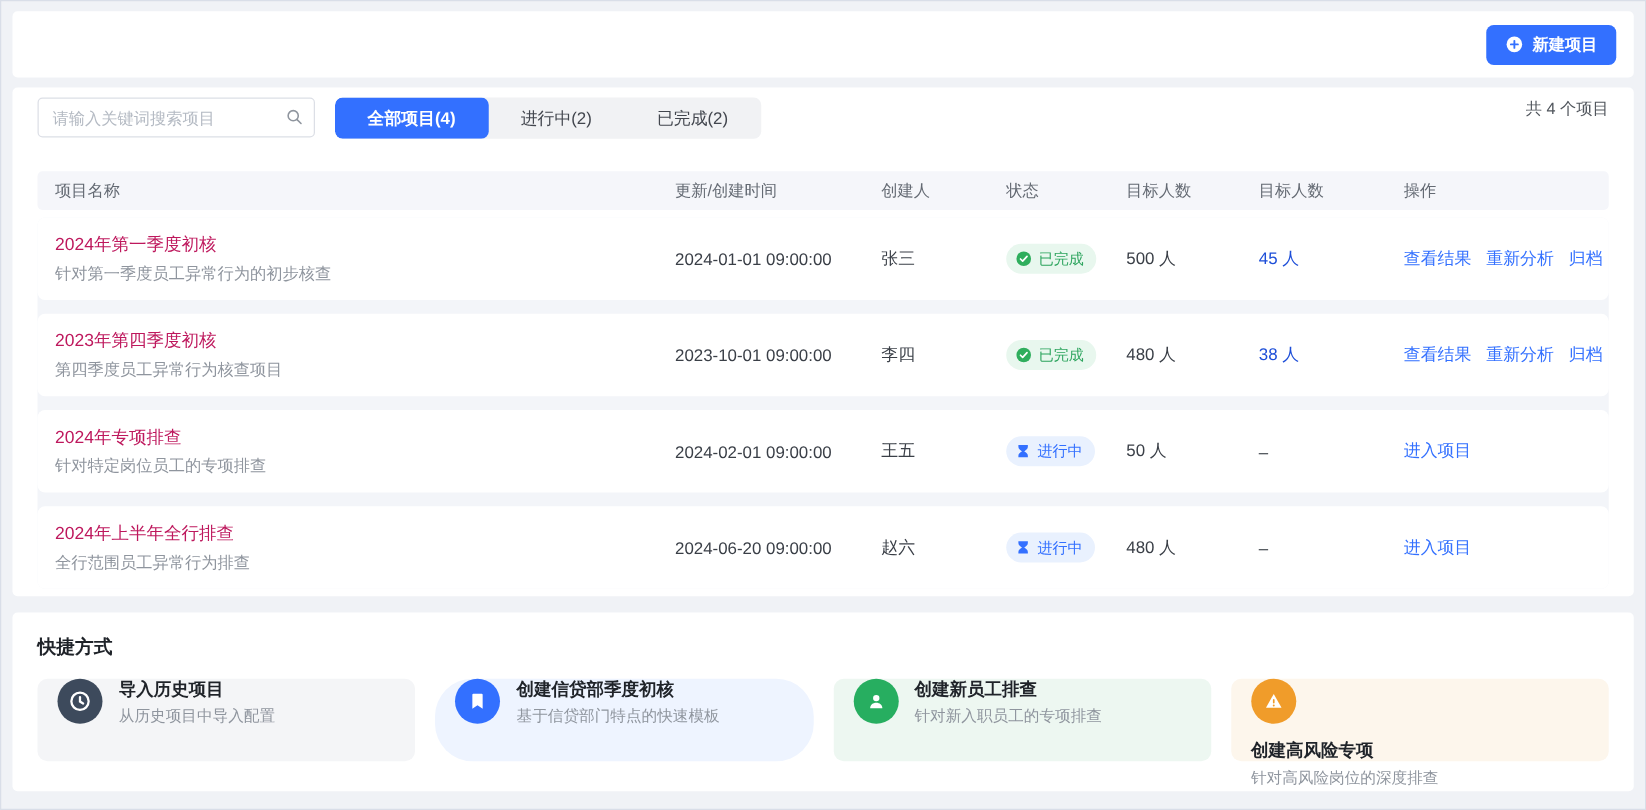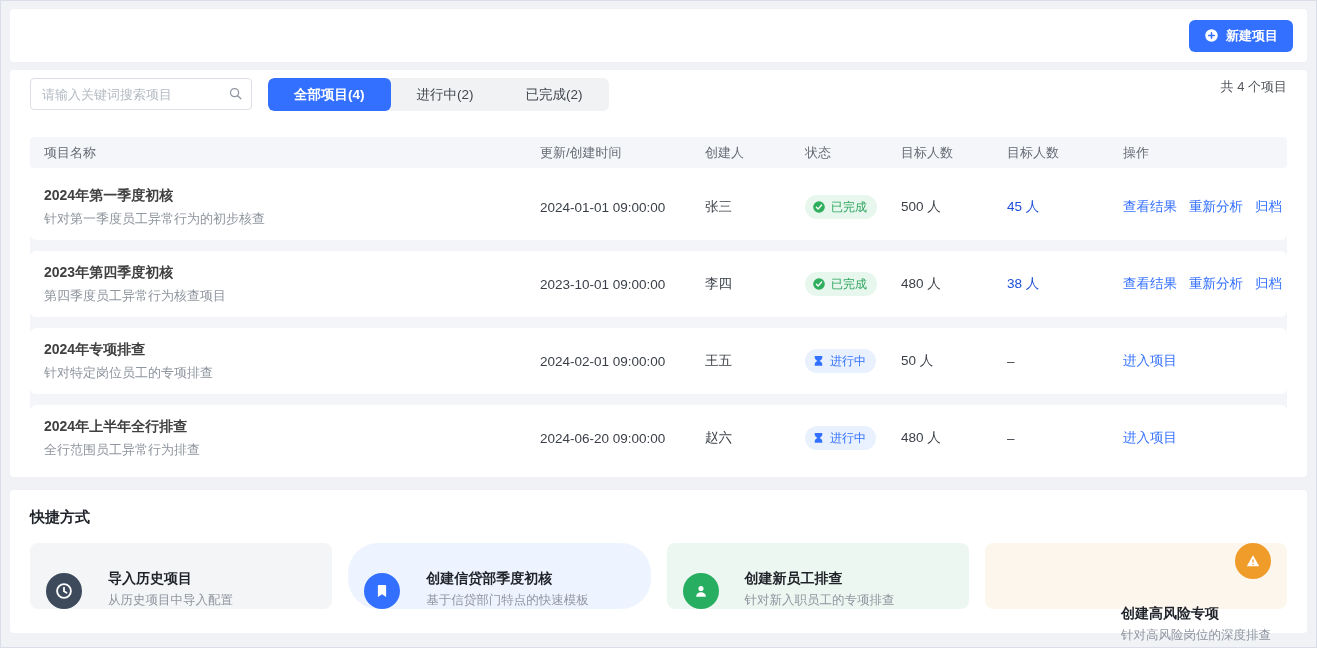--- a/index.html
+++ b/index.html
@@ -56,42 +56,42 @@
     display: grid;
     grid-template-columns: minmax(0,1fr) 165px 100px 96px 106px 116px 150px;
     align-items: center; padding: 0 14px;
   }
   .thead {
     background: #f5f6fa; border-radius: 4px; height: 31px;
     font-size: 13px; color: #646a73; margin-bottom: 6px;
   }
   .rows { background: #f3f5f9; border-radius: 6px; display: flex; flex-direction: column; gap: 11px; }
   .trow { background: #ffffff; border-radius: 6px; height: 66px; }
-  .proj-name { font-size: 14px; font-weight: bold; color: #404040; margin-bottom: 5px; }
+  .proj-name { font-size: 14px; font-weight: normal; color: #be185d; margin-bottom: 5px; }
   .proj-desc { font-size: 13px; color: #8f959e; }
   .cell-time, .cell-creator, .cell-target { font-size: 13.5px; color: #3a3f47; }
   .cell-warning { font-size: 13.5px; }
   .warning-red { color: #1d4ed8; }
   .warning-dash { color: #3a3f47; }
   .badge {
     display: inline-flex; align-items: center; gap: 5px;
     height: 24px; padding: 0 10px 0 7px; border-radius: 12px; font-size: 12px;
   }
   .badge-green { background: #e8f7ee; color: #2ea55f; }
   .badge-blue  { background: #e9f1fe; color: #3370ff; }
   .actions { display: flex; gap: 12px; }
   .link { color: #3370ff; font-size: 13.5px; text-decoration: none; cursor: pointer; white-space: nowrap; }
 
   
   .shortcuts-section { margin-top: 13px; padding: 18px 20px 24px; }
   .shortcuts-title { font-size: 15px; font-weight: bold; margin-bottom: 16px; }
   .cards { display: flex; gap: 16px; }
   .card {
-    flex: 1; height: 66px; border-radius: 8px; display: flex; align-items: flex-end;
-    gap: 26px; padding: 0 16px; cursor: pointer; font-family: Liberation Serif, serif;
+    flex: 1; height: 66px; border-radius: 8px; display: flex; align-items: flex-start;
+    gap: 13px; padding: 0 16px; cursor: pointer; font-family: Liberation Serif, serif;
   }
   .card-gray   { background: #f4f5f7; }
   .card-blue   { background: #eef4ff; border-radius: 30px; }
   .card-green  { background: #edf7f1; }
   .card-orange { background: #fdf6ec; flex-direction: column; }
   .icon-circle {
     width: 36px; height: 36px; border-radius: 50%; flex: 0 0 36px;
     display: flex; align-items: center; justify-content: center;
   }
   .circle-dark   { background: #3d4a5c; }

